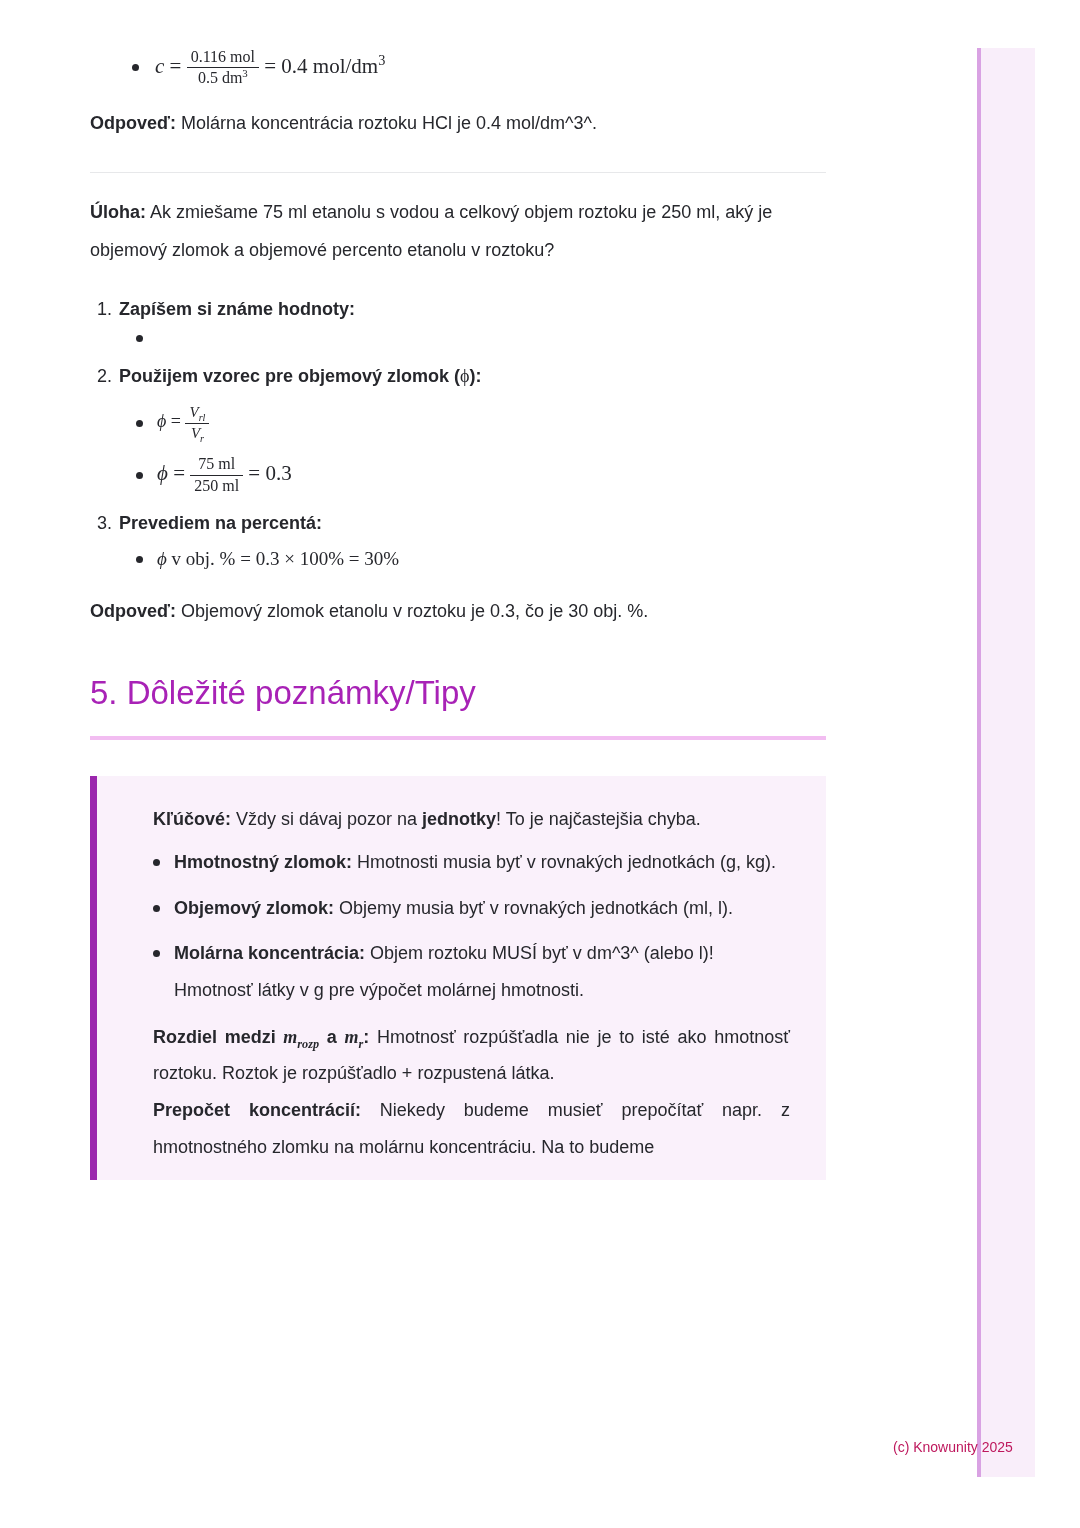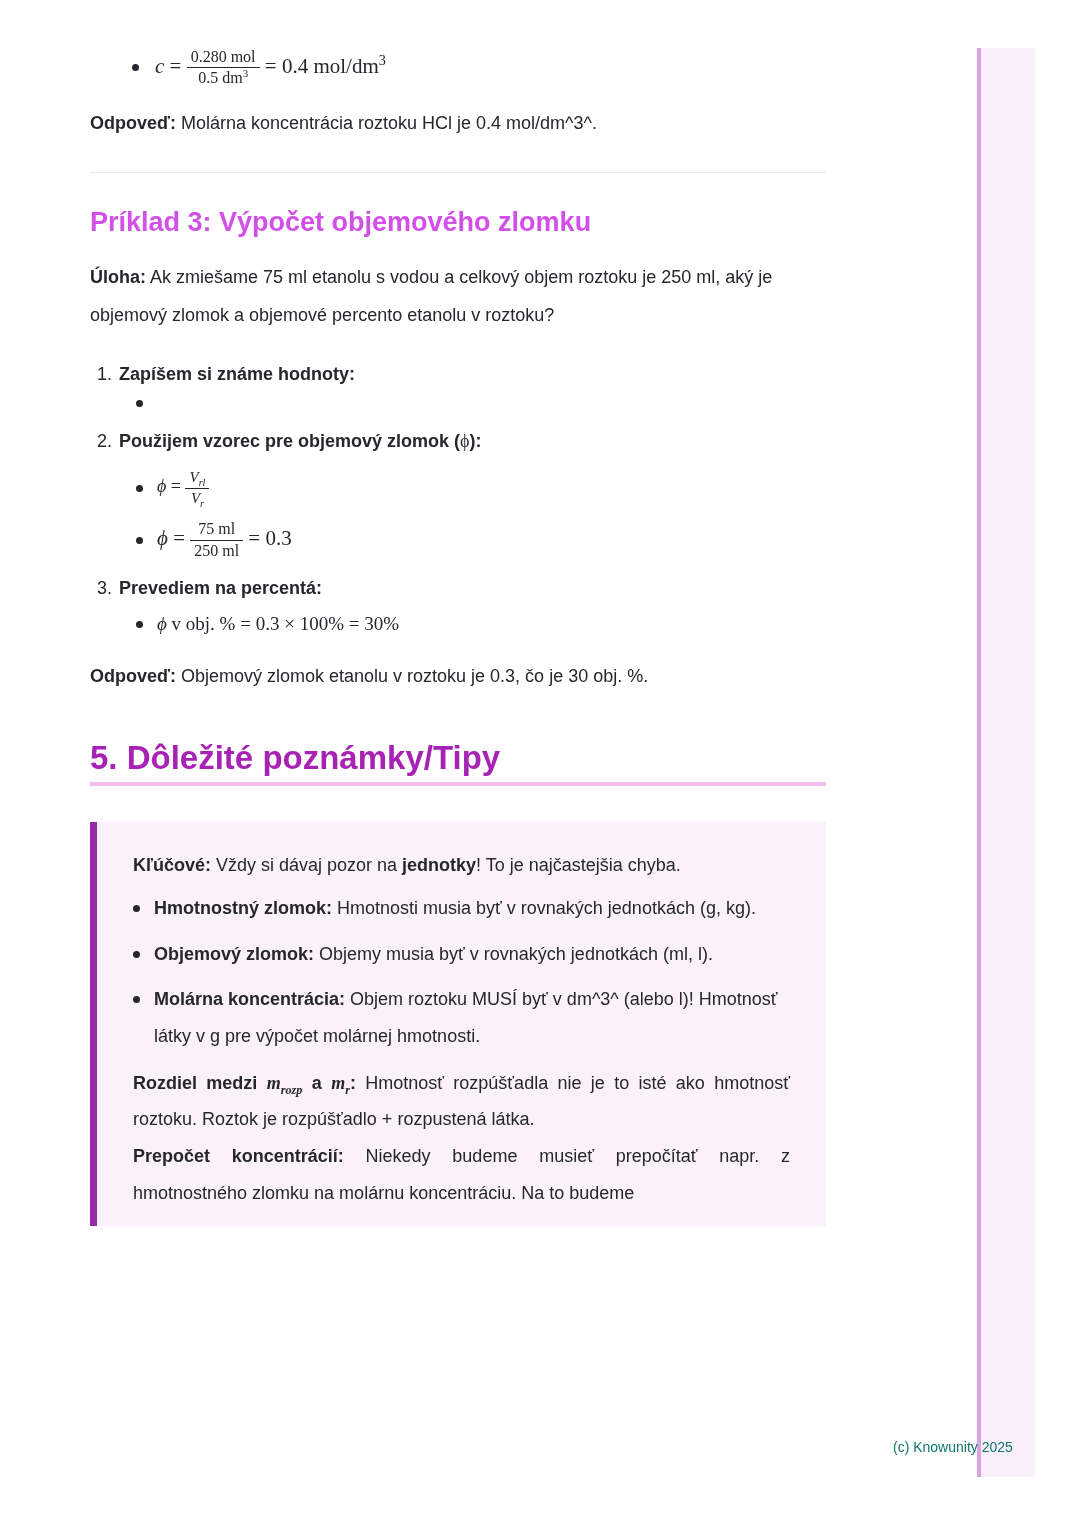--- a/index.html
+++ b/index.html
@@ -42,71 +42,70 @@
   .step-2 { margin-top:24px; }
   .step-3 { margin-top:16px; }
   ul.plain { list-style:none; }
   ul.sub-list { margin-top:14px; margin-left:46px; }
   ul.sub-list li { display:flex; align-items:center; gap:14px; font-size:18px; margin-bottom:16px; }
   ul.sub-list li .dot { margin-top:1px; }
   ul.sub-list.fracs li { margin-bottom:8px; min-height:44px; }
   .answer-2 { margin-top:28px; }
   
   h1.section-title {
-    margin-top:48px; font-size:33px; font-weight:700; color:#a822b6;
-    padding-bottom:2px; border-bottom:4px solid #f2bdf1; line-height:1.3;
+    margin-top:48px; font-size:33px; font-weight:400; color:#a822b6;
+    padding-bottom:21px; border-bottom:4px solid #f2bdf1; line-height:1.3;
   }
   
   .callout {
     margin-top:36px;
     background:#faf1fb;
     border-left:7px solid #9b27ad;
-    padding:25px 36px 14px 36px;
+    padding:25px 36px 14px 56px;
     font-size:18px; line-height:2.04;
   }
   .callout .intro { margin-bottom:6px; }
   .callout ul.tips { list-style:none; margin:0 0 10px 0; }
   .callout ul.tips li { display:flex; gap:14px; margin-bottom:9px; }
   .callout ul.tips li .dot { flex:none; margin-top:15px; }
   .callout p.just { text-align:justify; }
   .callout .math { font-size:18px;font-weight:bold; }
   b, strong { font-weight:700; }
   
   .side-strip {
     position:absolute; left:977px; top:48px; width:58px; height:1429px;
     background:#f9eefa; border-left:4px solid #d9a2e3;
   }
   .credit {
     position:absolute; left:893px; top:1439px;
-    font-size:14px; color:#0f766e; white-space:nowrap; z-index:2;
+    font-size:14px; color:#be185d; white-space:nowrap; z-index:2;
   }
 </style>
 </head>
 <body>
 
 <div class="content">
 
   <div class="top-formula">
     <span class="dot"></span>
     <span class="math formula-lg">
       <span class="var">c</span>
       <span>=</span>
       <span class="frac">
-        <span class="num">0.280 mol</span>
+        <span class="num">0.116 mol</span>
         <span class="den"><span>0.5 dm</span><sup>3</sup></span>
       </span>
       <span><span>= 0.4 mol/dm</span><sup>3</sup></span>
     </span>
   </div>
 
   <p class="body-line answer-1"><b>Odpoveď:</b><span> Molárna koncentrácia roztoku HCl je 0.4 mol/dm^3^.</span></p>
 
   <hr class="divider">
 
-  <h2 class="example-title">Príklad 3: Výpočet objemového zlomku</h2>
 
   <p class="task"><b>Úloha:</b><span> Ak zmiešame 75 ml etanolu s vodou a celkový objem roztoku je 250 ml, aký je objemový zlomok a objemové percento etanolu v roztoku?</span></p>
 
 
   <div class="step-row step-1">
     <span class="step-num">1.</span>
     <span class="step-title">Zapíšem si známe hodnoty:</span>
   </div>
   <ul class="plain sub-list">
     <li>

